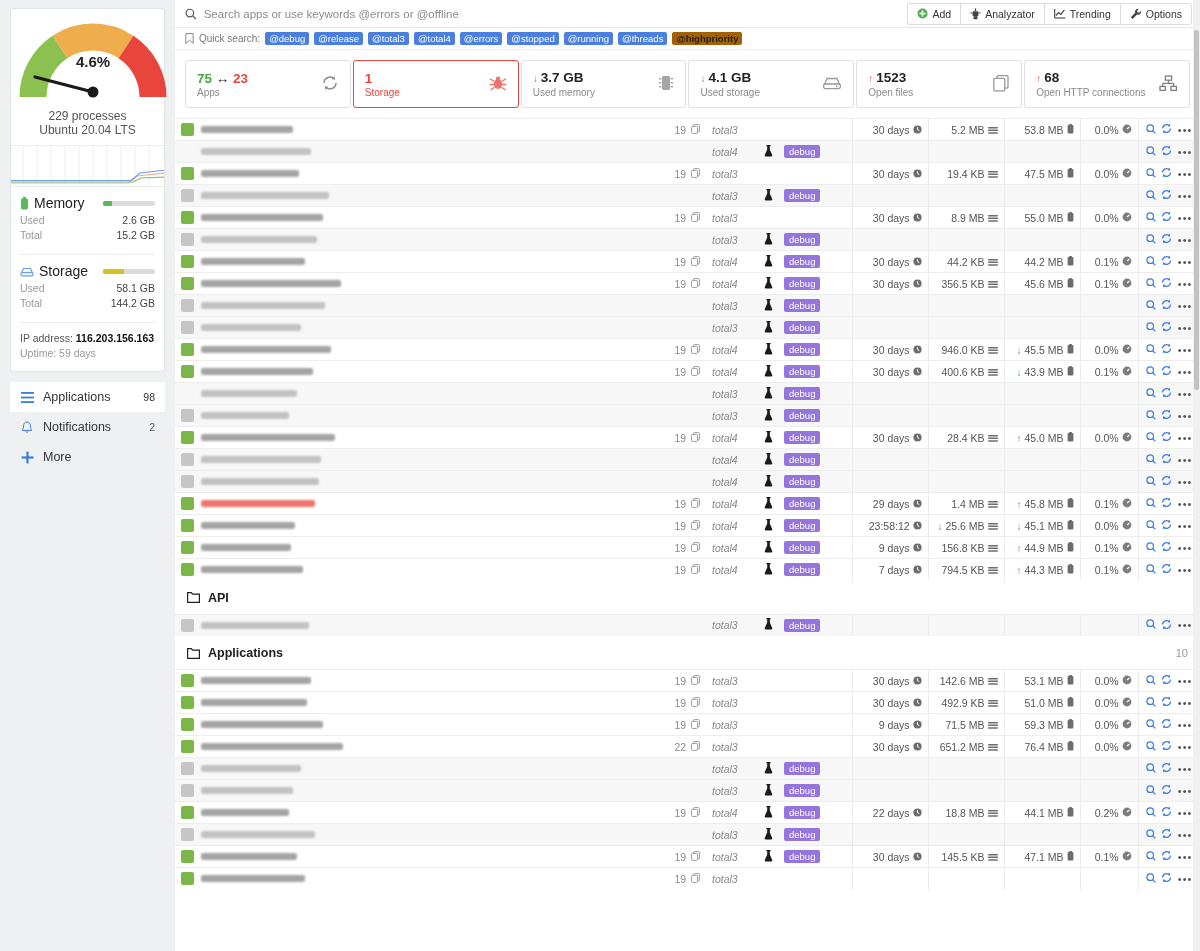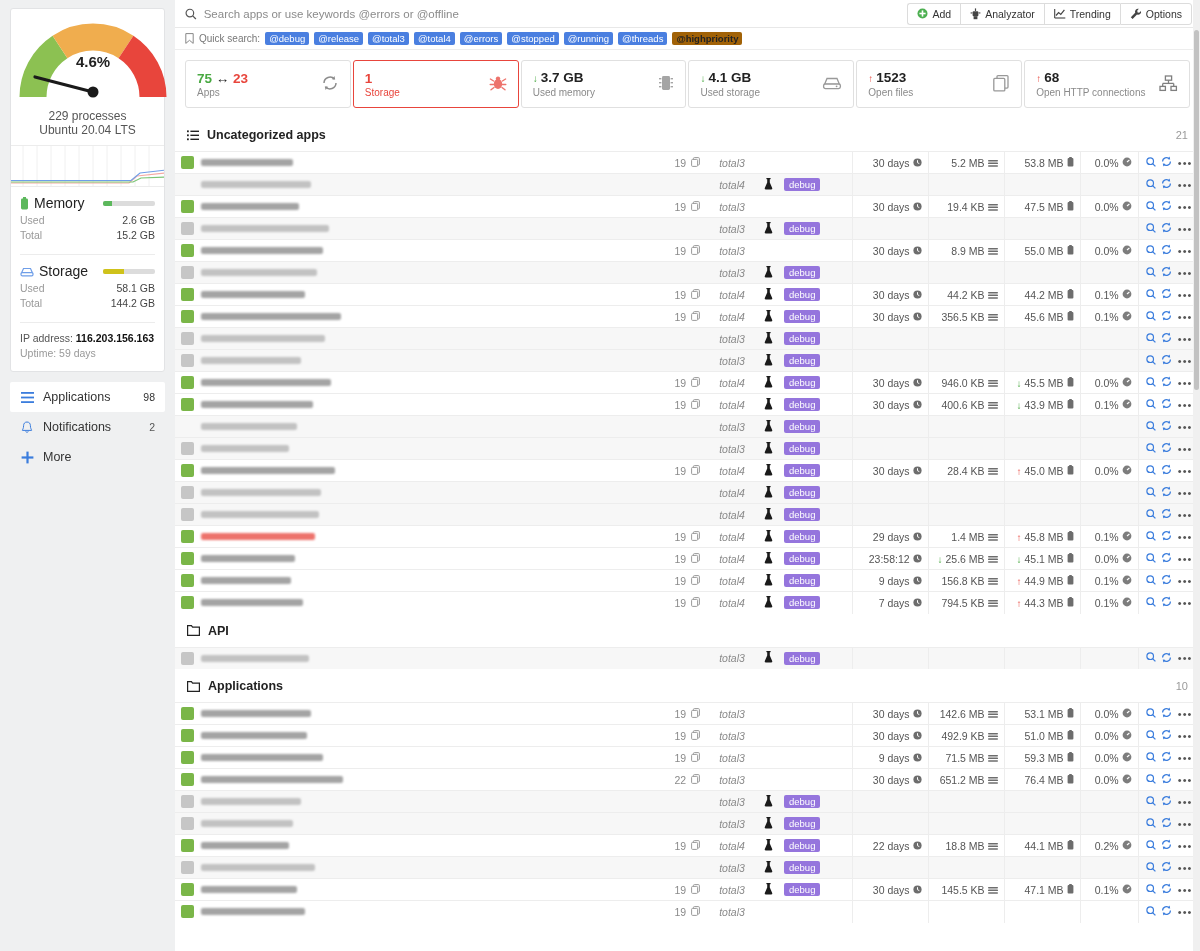--- a/index.html
+++ b/index.html
@@ -87,21 +87,21 @@
   .sec-head .cnt { margin-left:auto; font-weight:normal; font-size:11px; color:#9a9a9a; }
 
   table.apps { width:100%; border-collapse:collapse; table-layout:fixed; }
   table.apps tr { height:22px; }
   table.apps tr.alt { background:#f7f7f7; }
   table.apps td { border-top:1px solid #ededed; padding:0 6px; font-size:10.5px; vertical-align:middle; white-space:nowrap; overflow:hidden; }
   table.apps tr:first-child td { border-top:1px solid #ededed; }
 
   .c-name { width:auto; }
   .c-threads { width:44px; text-align:right; color:#8a8a8a; border-left:0; }
-  .c-total { width:52px; color:#8a8a8a; font-style:italic; font-size:10px; padding-left:6px;text-align:center; }
+  .c-total { width:52px; color:#8a8a8a; font-style:italic; font-size:10px; padding-left:6px; }
   .c-flask { width:20px; text-align:center; }
   .c-badge { width:74px; }
   .c-up { width:76px; text-align:right; border-left:1px solid #ededed; }
   .c-net { width:76px; text-align:right; border-left:1px solid #ededed; }
   .c-mem { width:76px; text-align:right; border-left:1px solid #ededed; }
   .c-cpu { width:58px; text-align:right; border-left:1px solid #ededed; }
   .c-act { width:62px; border-left:1px solid #ededed; text-align:center; }
 
   .nm { display:flex; align-items:center; gap:7px; }
   .ic { width:13px; height:13px; border-radius:2px; flex:0 0 13px; }
@@ -436,34 +436,20 @@
                 <line x1="3.7" y1="8.4" x2="3.7" y2="11.4"></line>
                 <line x1="14.7" y1="8.4" x2="14.7" y2="11.4"></line>
               </g>
             </svg>
         </span>
       </div>
     </div>
 
     <div class="scroll">
       <div id="sections">
-          <div class="sec-head">
-            <svg width="12" height="11" viewBox="0 0 12 11">
-              <g fill="#222">
-                <rect x="0" y="0.4" width="1.8" height="1.8"></rect>
-                <rect x="3.4" y="0.6" width="8.6" height="1.4"></rect>
-                <rect x="0" y="4.4" width="1.8" height="1.8"></rect>
-                <rect x="3.4" y="4.6" width="8.6" height="1.4"></rect>
-                <rect x="0" y="8.4" width="1.8" height="1.8"></rect>
-                <rect x="3.4" y="8.6" width="8.6" height="1.4"></rect>
-              </g>
-            </svg>
-            <span>Uncategorized apps</span>
-            <span class="cnt">21</span>
-          </div>
           <table class="apps">
             <tbody>
               <tr>
                 <td class="c-name">
                   <span class="nm">
                     <span class="ic green"></span>
                     <span class="blurname" style="width:92px"></span>
                   </span>
                 </td>
                 <td class="c-threads">19 <span class="mini"><svg width="9" height="10" viewBox="0 0 9 10">

